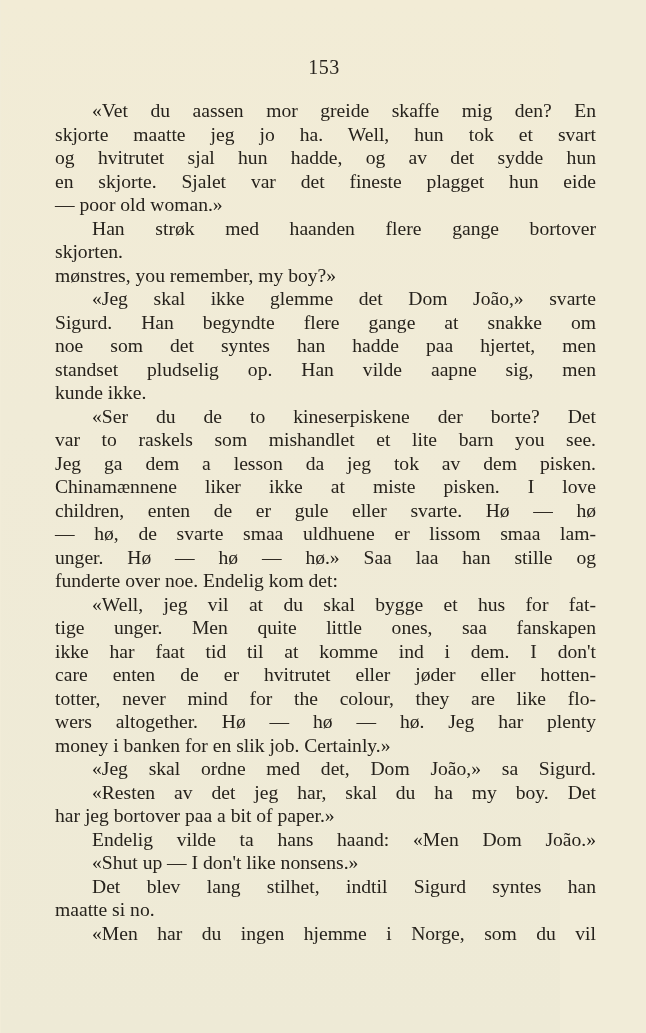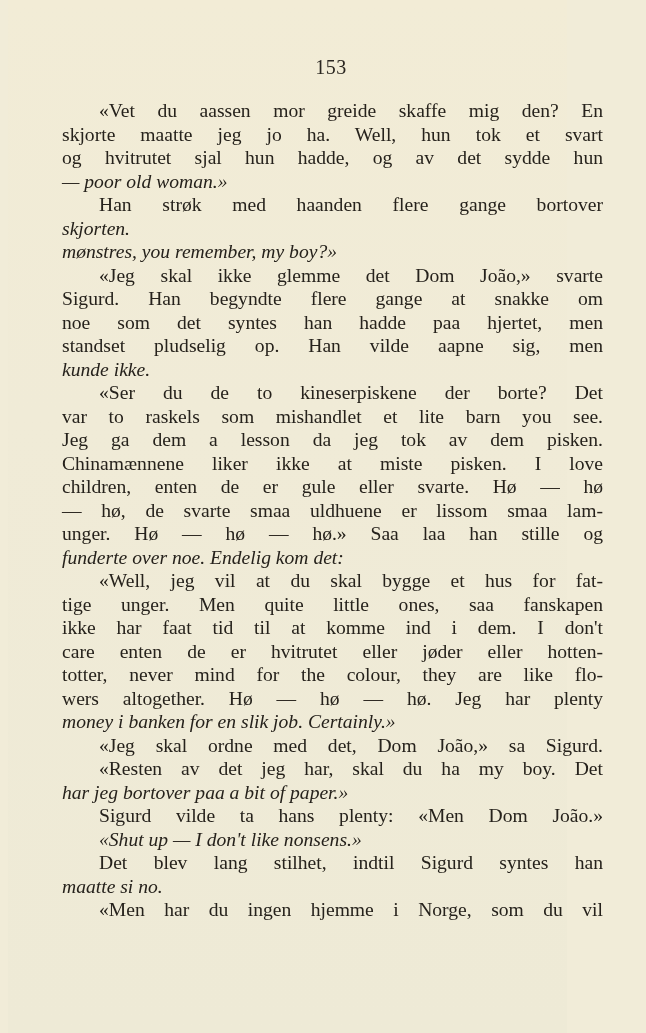--- a/index.html
+++ b/index.html
@@ -8,21 +8,21 @@
     }
     body {
       width: 646px;
       height: 1033px;
       background: #f1ecd8;
       overflow: hidden;
       position: relative;
     }
     .page {
       position: absolute;
-      left: 8px;
+      left: 1px;
       top: 0;
       width: 559px;
       height: 1033px;
       background: linear-gradient(180deg, #f2ecd6 0%, #f0ebd7 40%, #eeead6 100%);
     }
     .page-number {
       position: absolute;
       top: 56px;
       left: 0;
       width: 646px;
@@ -47,32 +47,32 @@
       height: 23.5px;
       white-space: nowrap;
       text-align: justify;
       text-align-last: justify;
     }
     .line.indent {
       padding-left: 37px;
     }
     .line.last {
       text-align-last: left;
-      font-style: italic;
     }
   </style>
 </head>
 <body>
 
 <div class="page">
   <div class="page-number">153</div>
   <div class="text-block" id="text-block">
       <span class="line indent">«Vet du aassen mor greide skaffe mig den? En</span>
       <span class="line">skjorte maatte jeg jo ha. Well, hun tok et svart</span>
       <span class="line">og hvitrutet sjal hun hadde, og av det sydde hun</span>
+      <span class="line">en skjorte. Sjalet var det fineste plagget hun eide</span>
       <span class="line last">— poor old woman.»</span>
       <span class="line indent">Han strøk med haanden flere gange bortover</span>
       <span class="line last">skjorten.</span>
       <span class="line last">mønstres, you remember, my boy?»</span>
       <span class="line indent">«Jeg skal ikke glemme det Dom João,» svarte</span>
       <span class="line">Sigurd. Han begyndte flere gange at snakke om</span>
       <span class="line">noe som det syntes han hadde paa hjertet, men</span>
       <span class="line">standset pludselig op. Han vilde aapne sig, men</span>
       <span class="line last">kunde ikke.</span>
       <span class="line indent">«Ser du de to kineserpiskene der borte? Det</span>
@@ -86,19 +86,19 @@
       <span class="line indent">«Well, jeg vil at du skal bygge et hus for fat-</span>
       <span class="line">tige unger. Men quite little ones, saa fanskapen</span>
       <span class="line">ikke har faat tid til at komme ind i dem. I don't</span>
       <span class="line">care enten de er hvitrutet eller jøder eller hotten-</span>
       <span class="line">totter, never mind for the colour, they are like flo-</span>
       <span class="line">wers altogether. Hø — hø — hø. Jeg har plenty</span>
       <span class="line last">money i banken for en slik job. Certainly.»</span>
       <span class="line indent">«Jeg skal ordne med det, Dom João,» sa Sigurd.</span>
       <span class="line indent">«Resten av det jeg har, skal du ha my boy. Det</span>
       <span class="line last">har jeg bortover paa a bit of paper.»</span>
-      <span class="line indent">Sigurd vilde ta hans plenty: «Men Dom João.»</span>
+      <span class="line indent">Endelig vilde ta hans haand: «Men Dom João.»</span>
       <span class="line indent last">«Shut up — I don't like nonsens.»</span>
       <span class="line indent">Det blev lang stilhet, indtil Sigurd syntes han</span>
       <span class="line last">maatte si no.</span>
       <span class="line indent">«Men har du ingen hjemme i Norge, som du vil</span>
     </div>
 </div>
 
 </body></html>

